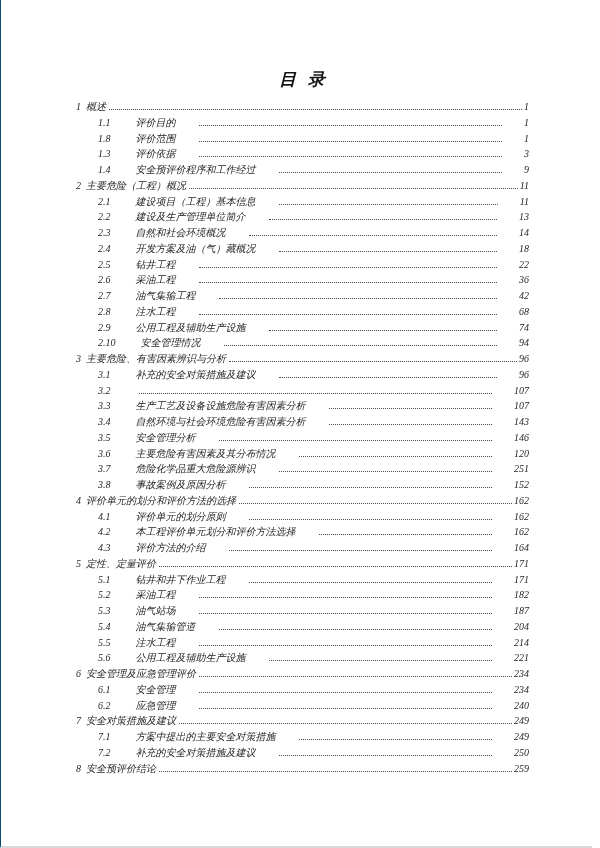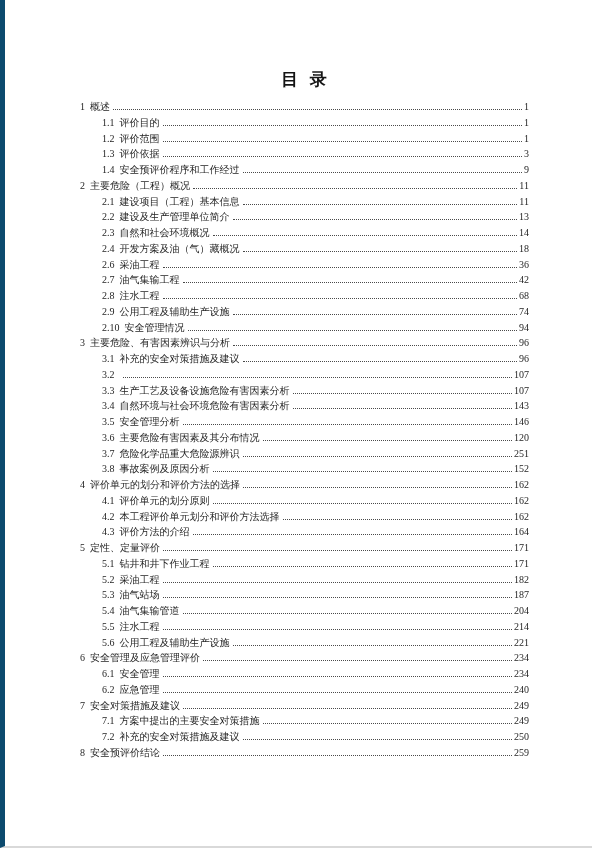--- a/index.html
+++ b/index.html
@@ -12,23 +12,24 @@
     height: 848px;
     overflow: hidden;
     font-family: "Liberation Serif", "DejaVu Serif", serif;
     color: #1f1f1f;
   }
   .page {
     box-sizing: border-box;
     width: 592px;
     height: 848px;
     padding: 70px 63px 0 75px;
-    border-left: 5px solid #0c4a6e;
+    border-left: 1px solid #0c4a6e;
     border-bottom: 2px solid #d9d9d9;
     background: #ffffff;
+    font-style: italic;
   }
   .doc-title {
     margin: 0 0 9px 0;
     text-align: center;
     font-size: 17px;
     line-height: 20px;
     font-weight: bold;
     letter-spacing: 1px;
     white-space: pre;
     color: #141414;
@@ -39,20 +40,21 @@
   .toc-row {
     display: flex;
     align-items: baseline;
     height: 15.76px;
     line-height: 15.76px;
     font-size: 10px;
     white-space: nowrap;
   }
   .toc-row.level-2 {
     padding-left: 22px;
+    gap: 20px;
   }
   .toc-num {
     margin-right: 5px;
     flex: 0 0 auto;
   }
   .toc-label {
     flex: 0 0 auto;
   }
   .toc-dots {
     flex: 1 1 auto;
@@ -79,21 +81,21 @@
   </div>
 
   <div class="toc-row level-2">
     <span class="toc-num">1.1</span>
     <span class="toc-label">评价目的</span>
     <span class="toc-dots"></span>
     <span class="toc-page">1</span>
   </div>
 
   <div class="toc-row level-2">
-    <span class="toc-num">1.2</span>
+    <span class="toc-num">1.8</span>
     <span class="toc-label">评价范围</span>
     <span class="toc-dots"></span>
     <span class="toc-page">1</span>
   </div>
 
   <div class="toc-row level-2">
     <span class="toc-num">1.3</span>
     <span class="toc-label">评价依据</span>
     <span class="toc-dots"></span>
     <span class="toc-page">3</span>
@@ -134,20 +136,26 @@
     <span class="toc-page">14</span>
   </div>
 
   <div class="toc-row level-2">
     <span class="toc-num">2.4</span>
     <span class="toc-label">开发方案及油（气）藏概况</span>
     <span class="toc-dots"></span>
     <span class="toc-page">18</span>
   </div>
 
+  <div class="toc-row level-2">
+    <span class="toc-num">2.5</span>
+    <span class="toc-label">钻井工程</span>
+    <span class="toc-dots"></span>
+    <span class="toc-page">22</span>
+  </div>
 
   <div class="toc-row level-2">
     <span class="toc-num">2.6</span>
     <span class="toc-label">采油工程</span>
     <span class="toc-dots"></span>
     <span class="toc-page">36</span>
   </div>
 
   <div class="toc-row level-2">
     <span class="toc-num">2.7</span>

